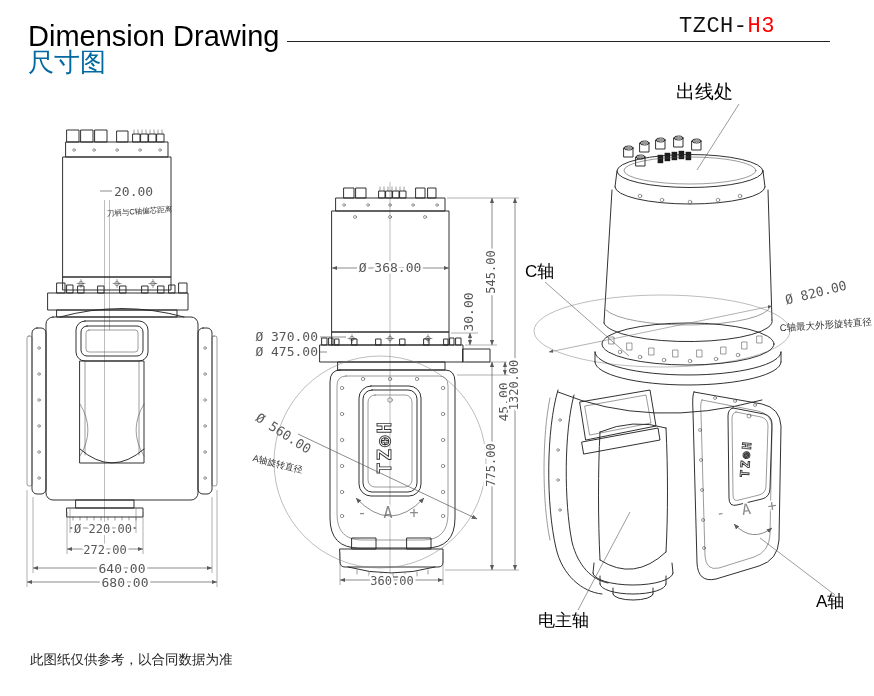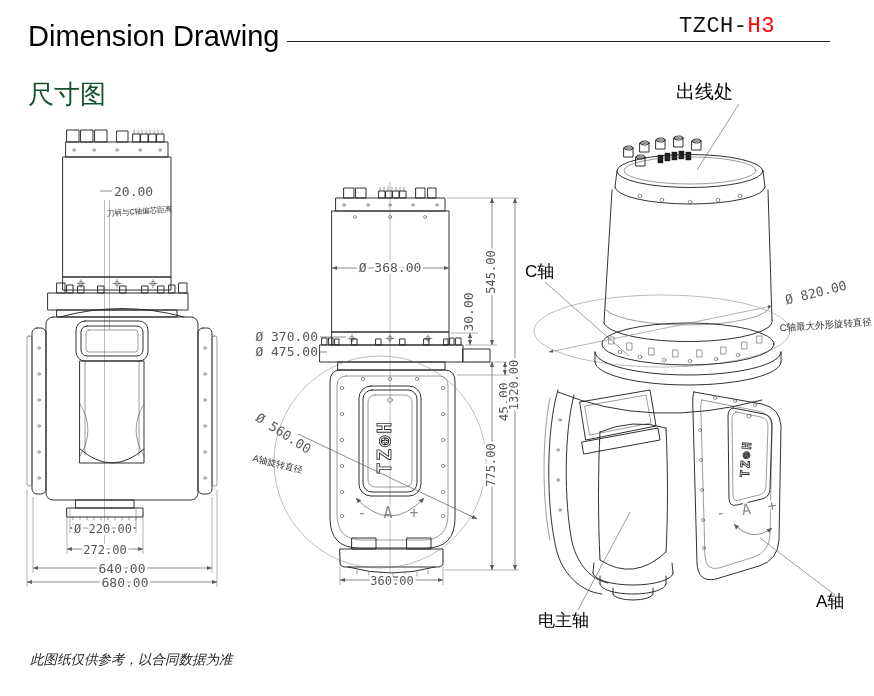--- a/index.html
+++ b/index.html
@@ -1,25 +1,25 @@
 <!DOCTYPE html>
 <html><head>
 <meta charset="utf-8">
 <style>
   html,body{margin:0;padding:0;}
   body{
     width:874px;height:696px;position:relative;background:#ffffff;
     font-family:"Liberation Sans",sans-serif;overflow:hidden;
   }
   .header-en{position:absolute;left:28px;top:12px;font-size:29px;color:#000;margin-top:8px;}
-  .header-zh{position:absolute;left:28px;top:45px;font-size:26px;color:#14532d;margin-top:32px;}
+  .header-zh{position:absolute;left:28px;top:45px;font-size:26px;color:#0369a1;}
   .rule{position:absolute;left:287px;top:41px;width:543px;border-top:1.7px solid #222;}
   .model{position:absolute;left:679px;top:14px;font-size:22px;color:#111;letter-spacing:0.5px;font-family:Liberation Mono, monospace;}
   .model .variant{color:#ff0000;}
-  .footer{position:absolute;left:30px;top:651px;font-size:13.5px;color:#222;font-style:italic;}
+  .footer{position:absolute;left:30px;top:651px;font-size:13.5px;color:#222;}
   svg.canvas{position:absolute;left:0;top:0;}
 
   .geo,.geo *{stroke:#262626;stroke-width:0.95;fill:none;stroke-linejoin:round;stroke-linecap:round;}
   .geo2,.geo2 *{stroke:#4a4a4a;stroke-width:0.55;fill:none;stroke-linejoin:round;}
   .fill-dark,.fill-dark *{fill:#1c1c1c;stroke:#1c1c1c;stroke-width:0.4;}
   .dimline{stroke:#5a5a5a;stroke-width:0.7;fill:none;}
   .ext,.ext *{stroke:#707070;stroke-width:0.55;fill:none;}
   .thin{stroke:#7a7a7a;stroke-width:0.5;fill:none;}
 
   text{font-family:"DejaVu Sans Mono","Liberation Mono",monospace;}

